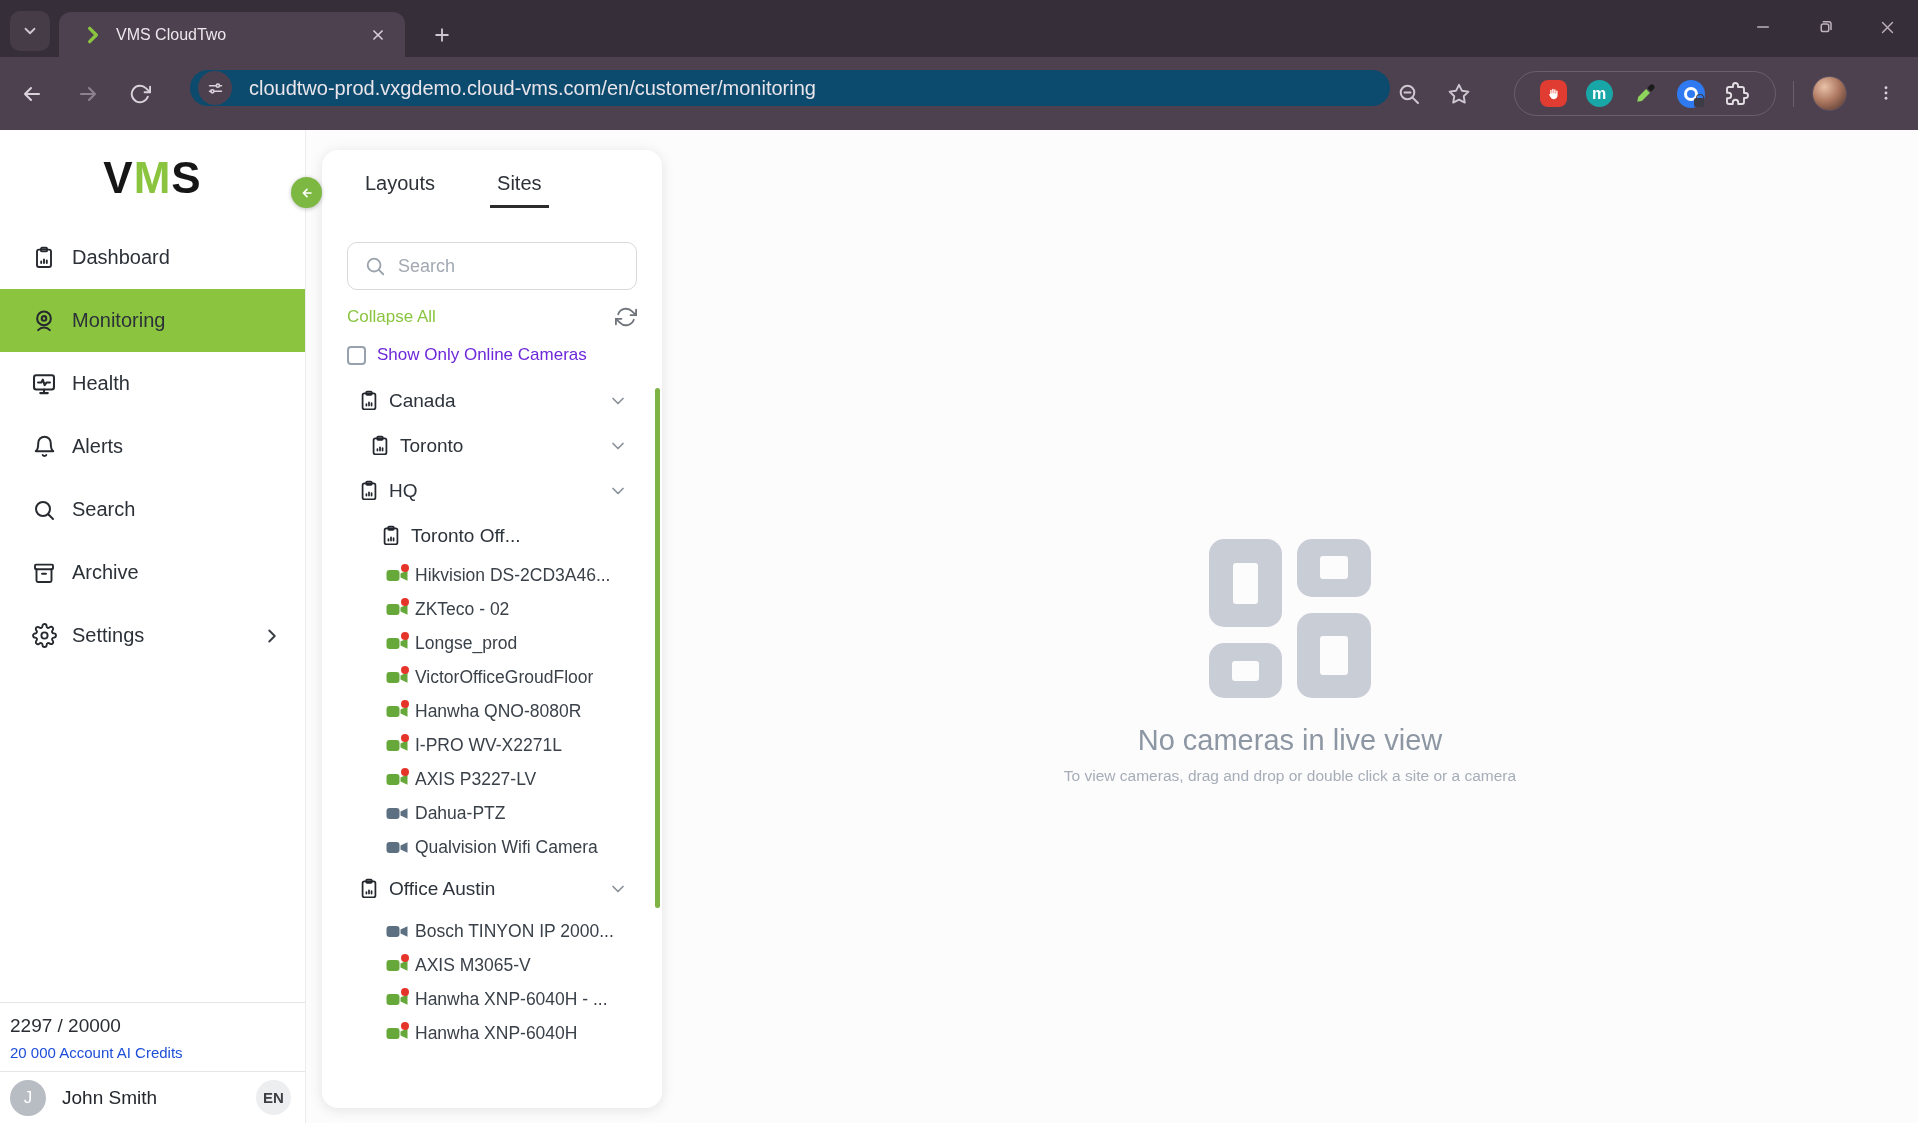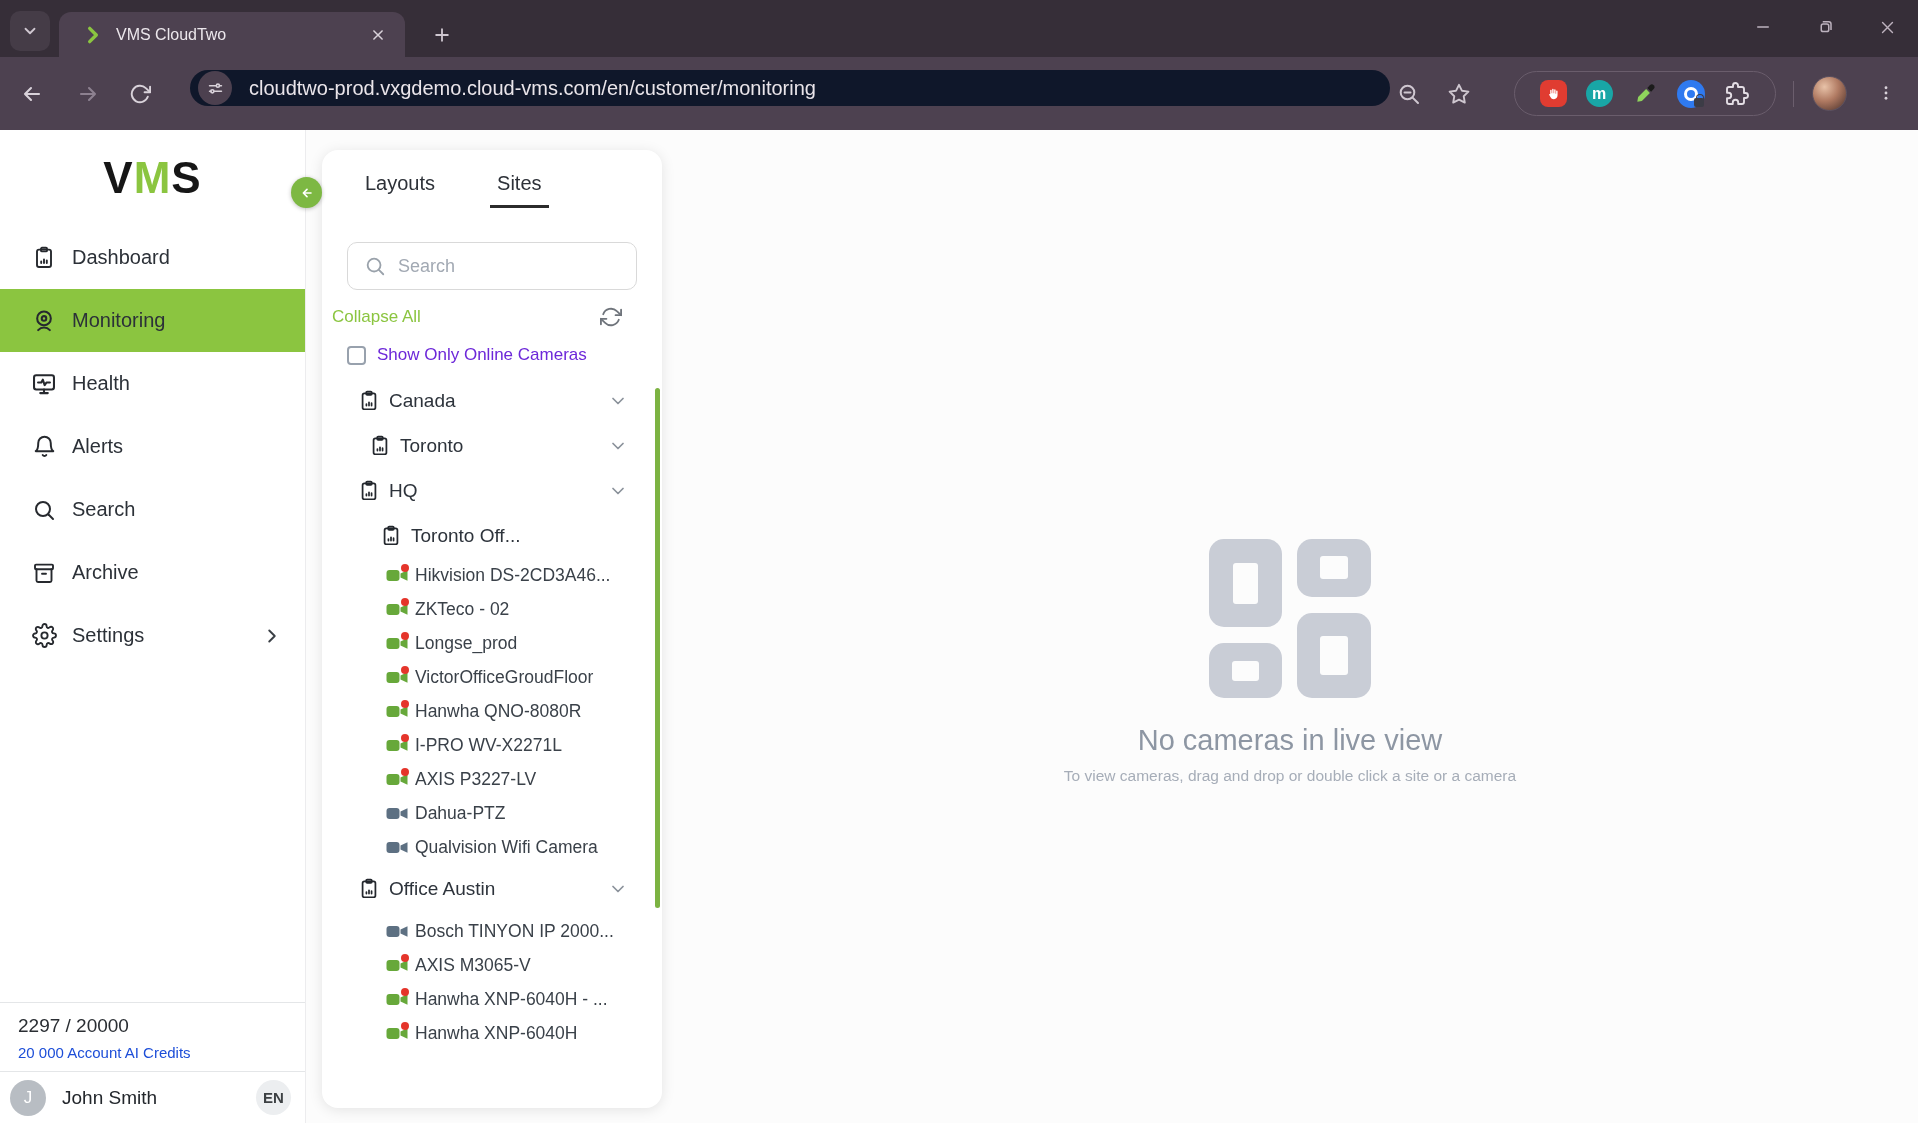--- a/index.html
+++ b/index.html
@@ -14,21 +14,21 @@
   .tab-title { color:#ece7ec; font-size:16px; flex:1; white-space:nowrap; overflow:hidden; }
   .tab-close { width:26px; height:26px; border-radius:6px; color:#d9d2da; display:flex; align-items:center; justify-content:center; }
   .newtab-btn { position:absolute; left:424px; top:17px; width:36px; height:36px; border-radius:8px; color:#cfc7d0; display:flex; align-items:center; justify-content:center; }
   .wincontrols { position:absolute; right:0; top:0; height:54px; display:flex; }
   .winbtn { width:62px; height:54px; display:flex; align-items:center; justify-content:center; color:#bdb2be; }
   .toolbar { height:73px; background:#4d4150; display:flex; align-items:center; position:relative; }
   .navbtn { width:40px; height:40px; border-radius:50%; display:flex; align-items:center; justify-content:center; color:#d9d2da; flex:none; }
   .navbtn.back { margin-left:12px; }
   .navbtn.fwd { color:#8d8190; margin-left:16px; }
   .navbtn.reload { margin-left:12px; }
-  .urlbar { position:absolute; left:190px; top:13px; width:1200px; height:36px; border-radius:23px; background:#0f172a; display:flex; align-items:center; }
+  .urlbar { position:absolute; left:190px; top:13px; width:1200px; height:36px; border-radius:23px; background:#0c4a6e; display:flex; align-items:center; }
   .siteinfo { width:34px; height:34px; border-radius:50%; background:#4c404f; margin-left:8px; display:flex; align-items:center; justify-content:center; color:#d9d2da; }
   .urltext { color:#eae5ea; font-size:20px; margin-left:17px; white-space:nowrap; }
   .tb-ic { position:absolute; top:50%; transform:translateY(-50%); width:40px; height:40px; display:flex; align-items:center; justify-content:center; color:#cfc7d0; }
   .ext-pill { position:absolute; left:1514px; top:14px; width:262px; height:45px; border:1px solid #6a5d6c; border-radius:23px; display:flex; align-items:center; justify-content:space-evenly; padding:0 6px; }
   .ext-ic { width:28px; height:28px; display:flex; align-items:center; justify-content:center; }
   .ext-hand { width:27px; height:27px; background:#e03c31; border-radius:30%; display:flex; align-items:center; justify-content:center; }
   .ext-m { width:27px; height:27px; background:#19a6a6; border-radius:50%; color:#fff; font-size:16px; font-weight:bold; display:flex; align-items:center; justify-content:center; }
   .ext-lock { width:28px; height:28px; background:#2f7af0; border-radius:50%; position:relative; display:flex; align-items:center; justify-content:center; }
   .ext-lock .ring { width:14px; height:14px; border:3.5px solid #fff; border-radius:50%; }
   .ext-lock .pad { position:absolute; right:1px; bottom:1px; width:10px; height:9px; background:#3c3c46; border-radius:2px; }
@@ -44,39 +44,39 @@
   .sidebar { position:absolute; left:0; top:0; width:306px; height:100%; background:#fff; border-right:1px solid #ececee; }
   .logo { height:96px; display:flex; align-items:center; justify-content:center; font-size:44px; font-weight:800; letter-spacing:1px; color:#161616; }
   .logo .m { color:#8bc540; }
   .nav-item { height:63px; display:flex; align-items:center; padding:0 24px 0 30px; cursor:pointer; position:relative; }
   .nav-item.active { background:#8bc540; }
   .nav-ic { width:28px; height:28px; color:#26292e; display:flex; align-items:center; justify-content:center; flex:none; }
   .nav-label { margin-left:14px; font-size:20px; color:#2c3138; }
   .nav-chev { position:absolute; right:22px; color:#3a3f45; width:22px; height:22px; }
   .side-footer { position:absolute; left:0; bottom:0; width:100%; }
   .side-div { height:1px; background:#e4e6e8; }
-  .credits { padding:12px 10px 10px 18px; }
+  .credits { padding:12px 10px 10px 10px; }
   .credits-usage { font-size:19px; color:#2a2e33; }
   .credits-caption { font-size:15px; color:#1d4ed8; margin-top:7px; }
   .user-row { height:51px; display:flex; align-items:center; padding:0 14px 0 10px; }
   .user-avatar { width:36px; height:36px; border-radius:50%; background:#b8bdc3; color:#fff; font-size:17px; display:flex; align-items:center; justify-content:center; }
   .user-name { margin-left:16px; font-size:19px; color:#23272c; flex:1; }
   .lang-badge { width:35px; height:35px; border-radius:50%; background:#eceef0; color:#3c4043; font-size:15px; font-weight:bold; display:flex; align-items:center; justify-content:center; }
   .collapse-fab { position:absolute; left:291px; top:47px; width:31px; height:31px; border-radius:50%; background:#7db843; color:#fff; display:flex; align-items:center; justify-content:center; box-shadow:0 1px 4px rgba(0,0,0,.25); z-index:30; }
 
   
   .panel { position:absolute; left:322px; top:20px; width:340px; height:958px; background:#fff; border-radius:16px; box-shadow:0 2px 14px rgba(0,0,0,.10); z-index:10; overflow:hidden; }
   .panel-tabs { display:flex; gap:48px; padding:22px 0 0 36px; }
   .ptab { font-size:20px; color:#2d3138; padding:0 7px 10px 7px; cursor:pointer; }
   .ptab.active { border-bottom:3px solid #2b2b2b; }
   .searchbox { position:absolute; left:25px; top:92px; width:290px; height:48px; border:1.5px solid #d9d9d9; border-radius:10px; display:flex; align-items:center; }
   .searchbox .s-ic { color:#9aa2ab; margin-left:16px; width:22px; height:22px; }
   .searchbox input { border:none; outline:none; font-size:18px; color:#333; margin-left:12px; width:220px; font-family:inherit; background:transparent; }
   .searchbox input::placeholder { color:#a2a9b3; }
-  .collapse-row { position:absolute; left:10px; top:152px; width:290px; height:30px; display:flex; align-items:center; justify-content:space-between; }
+  .collapse-row { position:absolute; left:25px; top:152px; width:290px; height:30px; display:flex; align-items:center; justify-content:space-between; }
   .collapse-all { color:#8bc540; font-size:17px; cursor:pointer; }
   .refresh-ic { color:#6f747b; width:22px; height:22px; cursor:pointer; }
   .check-row { position:absolute; left:25px; top:191px; height:28px; display:flex; align-items:center; cursor:pointer; }
   .checkbox { width:19px; height:19px; border:2px solid #98a1ad; border-radius:4px; background:#fff; }
   .check-label { margin-left:11px; font-size:17px; color:#6d28d9; }
   .tree { position:absolute; left:0; top:228px; width:334px; height:690px; overflow:hidden; }
   .trow { display:flex; align-items:center; position:relative; cursor:pointer; }
   .trow.site { height:45px; font-size:19px; color:#2d333b; }
   .trow.site.tall { height:50px; }
   .trow.cam { height:34px; font-size:17.5px; color:#3a4149; }

